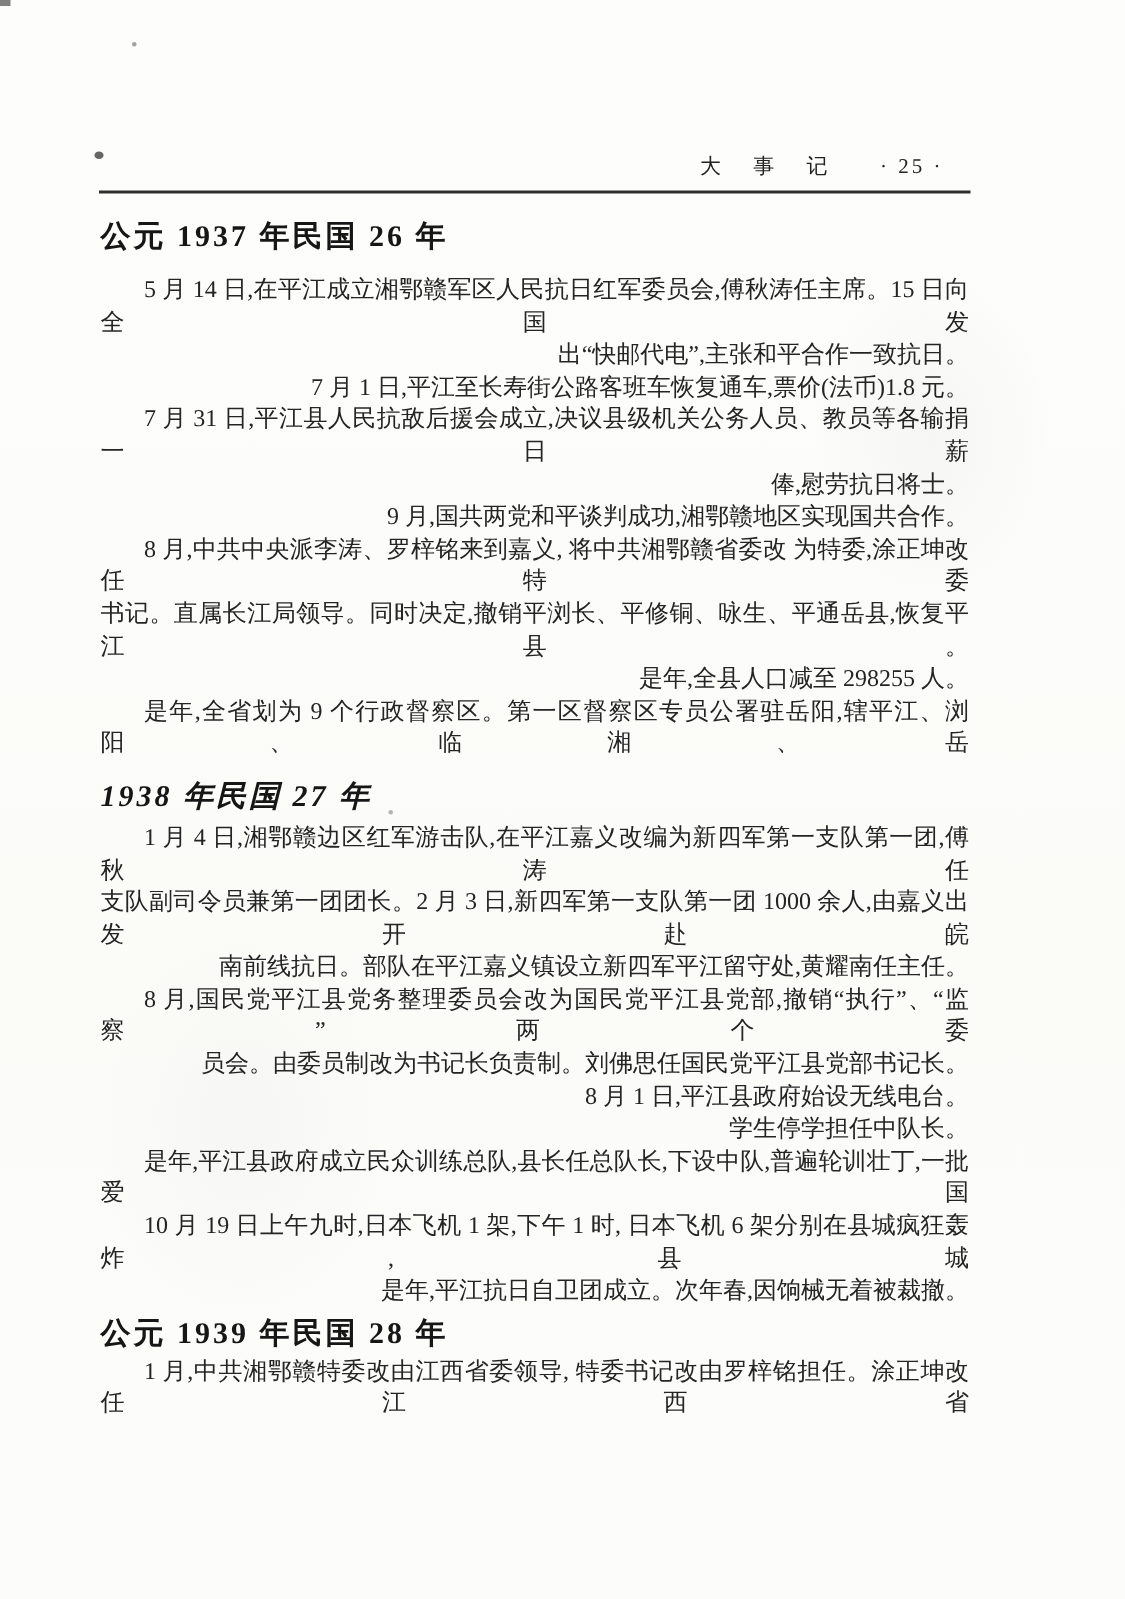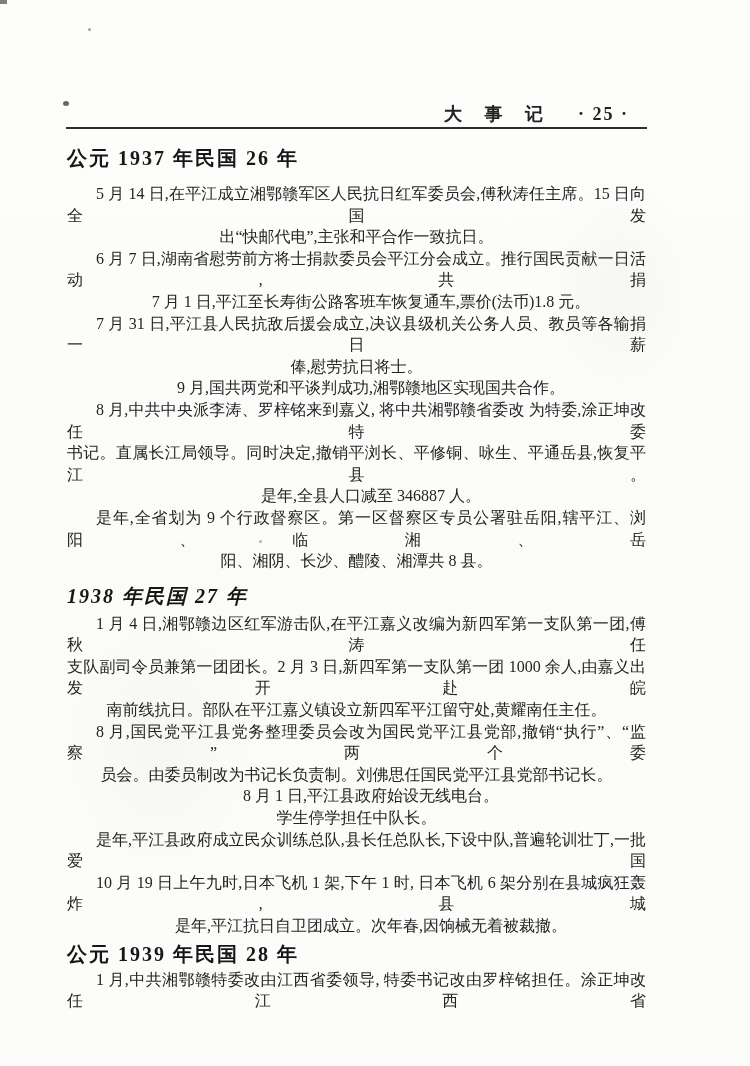--- a/index.html
+++ b/index.html
@@ -25,22 +25,22 @@
   .speck { position: absolute; background: #4a4a4a; border-radius: 50%; }
   .speck.s1 { left: 63px; top: 101px; width: 6px; height: 5px; opacity: .85; }
   .speck.s2 { left: 88px; top: 28px; width: 3px; height: 3px; opacity: .5; }
   .speck.s3 { left: 259px; top: 540px; width: 3px; height: 3px; opacity: .4; }
   .speck.s4 { left: 0px; top: 0px; width: 7px; height: 4px; border-radius: 0; opacity: .7; }
 
   .running-header {
     position: absolute;
     top: 102px;
     right: 121px;
-    font-size: 18px;
-    font-weight: 700;
+    font-size: 14px;
+    font-weight: 400;
     white-space: nowrap;
     color: #222;
   }
   .journal-title { letter-spacing: 9px; }
   .page-number { margin-left: 26px; letter-spacing: 2px; }
 
   .header-rule {
     position: absolute;
     top: 127px;
     left: 66px;
@@ -64,21 +64,21 @@
     margin: 0 0 10px 0;
   }
   .section-heading.mt { margin-top: 9px; margin-bottom: 2px; font-style: italic; }
   .section-heading.mt2 { margin-top: 2px; margin-bottom: 0; }
 
   .line {
     font-size: 16px;
     line-height: 21.6px;
     white-space: nowrap;
     color: #242424;
-    text-align: center;
+    text-align: right;
   }
   .line.fill {
     white-space: normal;
     text-align: justify;
     text-align-last: justify;
     text-justify: inter-character;
   }
   .line.indent { text-indent: 29px; }
 </style>
 </head>
@@ -96,30 +96,28 @@
   <div class="running-header">
     <span class="journal-title">大 事 记</span><span class="page-number">· 25 ·</span>
   </div>
 
   <div class="header-rule"></div>
 
   <div class="doc-body">
       <div class="section-heading">公元 1937 年民国 26 年</div>
       <div class="line indent fill">5 月 14 日,在平江成立湘鄂赣军区人民抗日红军委员会,傅秋涛任主席。15 日向全国发</div>
       <div class="line">出“快邮代电”,主张和平合作一致抗日。</div>
-      <div class="line indent fill">6 月 7 日,湖南省慰劳前方将士捐款委员会平江分会成立。推行国民贡献一日活动,共捐</div>
       <div class="line indent">7 月 1 日,平江至长寿街公路客班车恢复通车,票价(法币)1.8 元。</div>
       <div class="line indent fill">7 月 31 日,平江县人民抗敌后援会成立,决议县级机关公务人员、教员等各输捐一日薪</div>
       <div class="line">俸,慰劳抗日将士。</div>
       <div class="line indent">9 月,国共两党和平谈判成功,湘鄂赣地区实现国共合作。</div>
       <div class="line indent fill">8 月,中共中央派李涛、罗梓铭来到嘉义, 将中共湘鄂赣省委改 为特委,涂正坤改任特委</div>
       <div class="line fill">书记。直属长江局领导。同时决定,撤销平浏长、平修铜、咏生、平通岳县,恢复平江县。</div>
-      <div class="line indent">是年,全县人口减至 346887 人。</div>
+      <div class="line indent">是年,全县人口减至 298255 人。</div>
       <div class="line indent fill">是年,全省划为 9 个行政督察区。第一区督察区专员公署驻岳阳,辖平江、浏阳、临湘、岳</div>
-      <div class="line">阳、湘阴、长沙、醴陵、湘潭共 8 县。</div>
       <div class="section-heading mt">1938 年民国 27 年</div>
       <div class="line indent fill">1 月 4 日,湘鄂赣边区红军游击队,在平江嘉义改编为新四军第一支队第一团,傅秋涛任</div>
       <div class="line fill">支队副司令员兼第一团团长。2 月 3 日,新四军第一支队第一团 1000 余人,由嘉义出发开赴皖</div>
       <div class="line">南前线抗日。部队在平江嘉义镇设立新四军平江留守处,黄耀南任主任。</div>
       <div class="line indent fill">8 月,国民党平江县党务整理委员会改为国民党平江县党部,撤销“执行”、“监察”两个委</div>
       <div class="line">员会。由委员制改为书记长负责制。刘佛思任国民党平江县党部书记长。</div>
       <div class="line indent">8 月 1 日,平江县政府始设无线电台。</div>
       <div class="line">学生停学担任中队长。</div>
       <div class="line indent fill">是年,平江县政府成立民众训练总队,县长任总队长,下设中队,普遍轮训壮丁,一批爱国</div>
       <div class="line indent fill">10 月 19 日上午九时,日本飞机 1 架,下午 1 时, 日本飞机 6 架分别在县城疯狂轰炸,县城</div>

